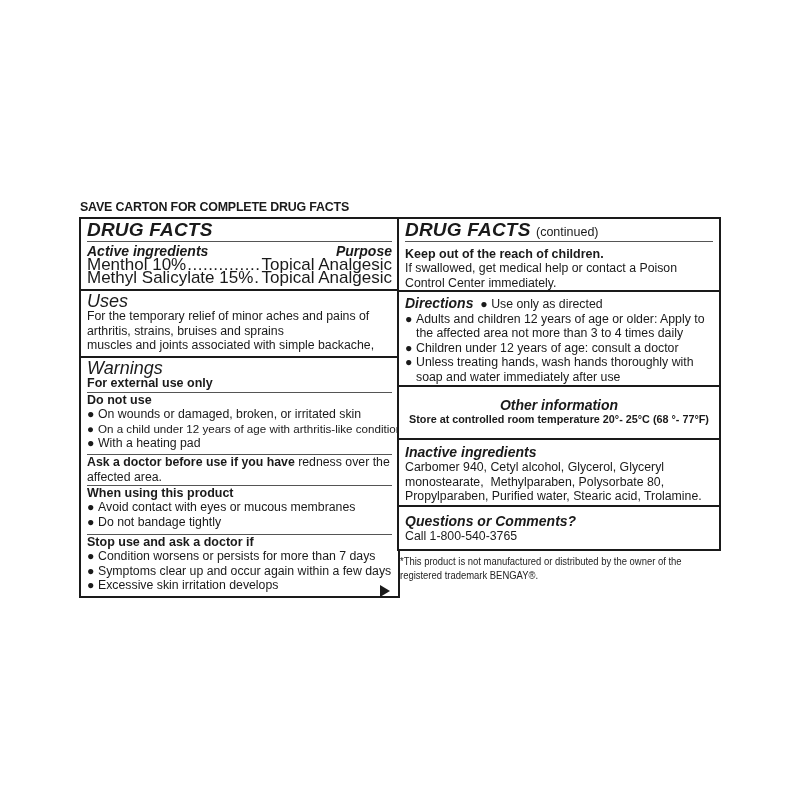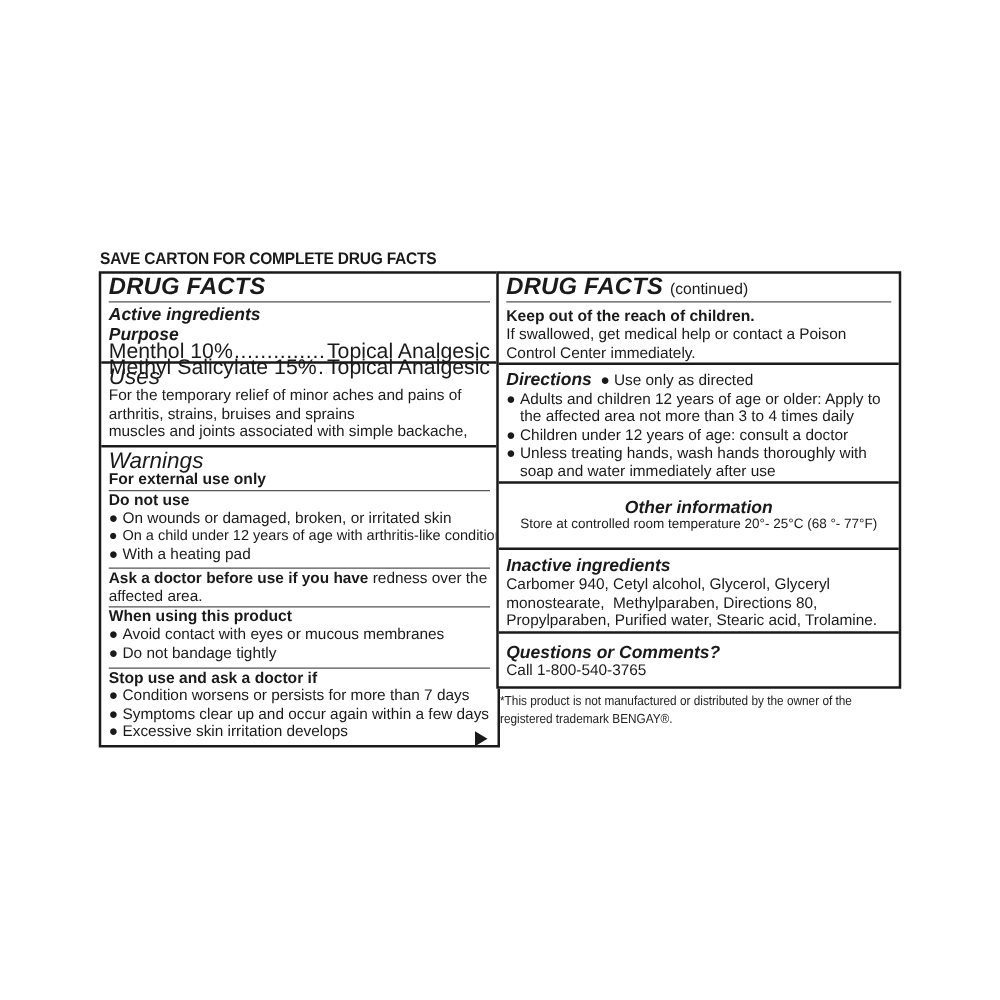--- a/index.html
+++ b/index.html
@@ -13,41 +13,41 @@
   .right { left: 0; top: 0; width: 324px; height: 334px; position: absolute; }
   .sec { position: absolute; left: 0; right: 0; box-sizing: border-box; padding: 0 6px; }
   .thick { border-top: 2.5px solid #1a1a1a; }
   .df-title { font-size: 19px; font-weight: bold; font-style: italic; letter-spacing: 0.2px; line-height: 22px; }
   .df-cont { font-size: 12.5px; font-weight: normal; font-style: normal; letter-spacing: 0; }
   .title-rule { position: absolute; left: 6px; right: 6px; height: 0; border-top: 1.5px solid #555; }
   .h-ital { font-size: 14px; font-weight: bold; font-style: italic; line-height: 16px; }
   .h-ital-lite { font-size: 18px; font-style: italic; font-weight: normal; line-height: 16px; }
   .h-bold { font-size: 12.5px; font-weight: bold; line-height: 14px; }
   .txt { font-size: 12.3px; line-height: 14.5px; }
-  .small { font-size: 10.8px; line-height: 13.5px; }
+  .small { font-size: 10.8px; line-height: 13.5px; font-weight: bold; }
   .row { display: flex; justify-content: space-between; font-size: 17px; line-height: 12.5px; }
   .dots { flex: 1; overflow: hidden; white-space: nowrap; margin: 0 1px; letter-spacing: 0.5px; }
   .bul { display: flex; }
   .bul .dot { width: 11px; flex-shrink: 0; }
   .arrow { position: absolute; right: 8px; bottom: 7px; width: 0; height: 0;
            border-top: 6px solid transparent; border-bottom: 6px solid transparent; border-left: 10px solid #1a1a1a; }
   .footnote { position: absolute; left: 3px; top: 337px; width: 318px; font-size: 10.5px; line-height: 14px;
               transform: scaleX(0.9); transform-origin: left top; white-space: nowrap; color: #222; }
 </style>
 </head>
 <body>
 
 <div class="save-note">SAVE CARTON FOR COMPLETE DRUG FACTS</div>
 
 <div class="panel left">
   <div class="sec" style="top:0;height:70px;">
     <div class="df-title">DRUG FACTS</div>
     <div class="title-rule" style="top:22px;"></div>
     <div style="position:absolute;top:24px;left:6px;right:6px;">
-      <div style="display:flex;flex-direction:column;">
+      <div style="display:flex;justify-content:space-between;">
         <span class="h-ital">Active ingredients</span>
         <span class="h-ital">Purpose</span>
       </div>
       <div class="row">
         <span>Menthol 10%</span>
         <span class="dots">........................................................................................</span>
         <span>Topical Analgesic</span>
       </div>
       <div class="row">
         <span>Methyl Salicylate 15%</span>
@@ -153,21 +153,21 @@
     </div>
 
     <div class="sec thick" style="top:166px;height:41px;padding-top:10px;text-align:center;">
       <div class="h-ital">Other information</div>
       <div class="small" style="white-space:nowrap;">Store at controlled room temperature 20°- 25°C (68 °- 77°F)</div>
     </div>
 
     <div class="sec thick" style="top:219px;height:67px;padding-top:4px;">
       <div class="h-ital">Inactive ingredients</div>
       <div class="txt">Carbomer 940, Cetyl alcohol, Glycerol, Glyceryl</div>
-      <div class="txt" style="white-space:pre;">monostearate,  Methylparaben, Directions 80,</div>
+      <div class="txt" style="white-space:pre;">monostearate,  Methylparaben, Polysorbate 80,</div>
       <div class="txt">Propylparaben, Purified water, Stearic acid, Trolamine.</div>
     </div>
 
     <div class="sec thick" style="top:286px;height:46px;padding-top:6px;">
       <div class="h-ital">Questions or Comments?</div>
       <div class="txt">Call 1-800-540-3765</div>
     </div>
   </div>
 
   <div class="footnote">

